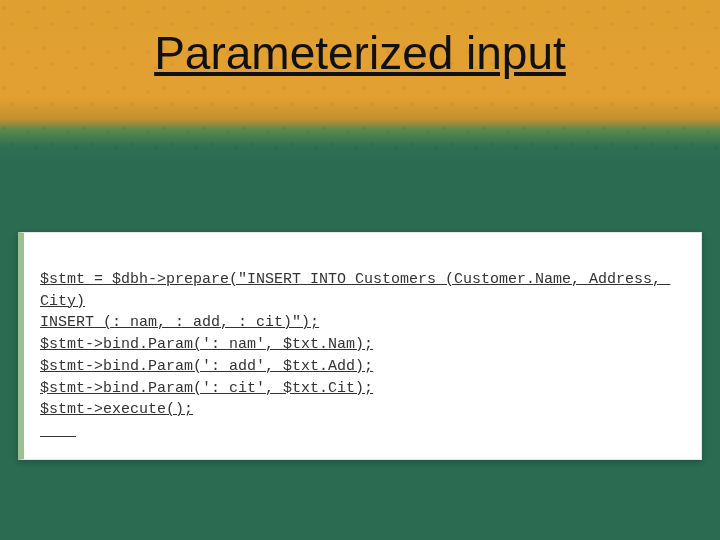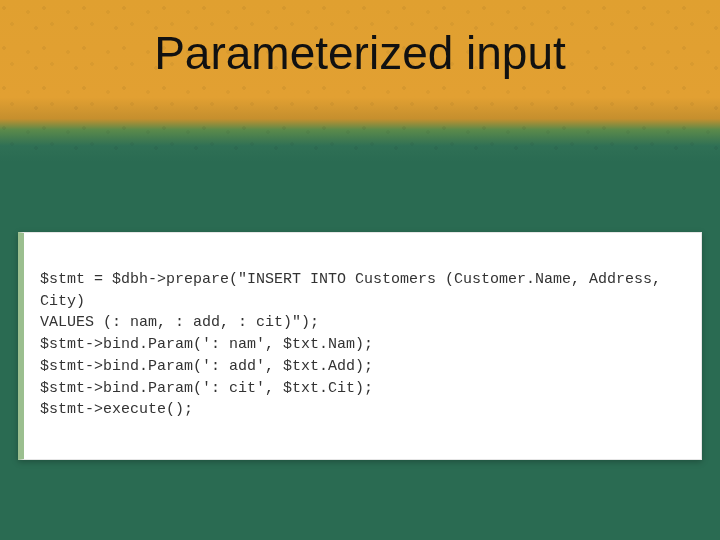--- a/index.html
+++ b/index.html
@@ -1,15 +1,15 @@
 <!DOCTYPE html>
 <html><head>
 <meta charset="utf-8">
 <style>
-  * { margin: 0; padding: 0; box-sizing: border-box; }
+  * { margin: 0; padding: 0; box-sizing: border-box; text-decoration: underline; }
   body {
     width: 720px;
     height: 540px;
     overflow: hidden;
     font-family: Arial, Helvetica, sans-serif;
     background: #2a6b52;
     position: relative;
   }
   .slide {
     width: 720px;
@@ -69,20 +69,20 @@
 <body>
 
 <div class="slide">
   <div class="texture"></div>
 
   <h1 class="title">Parameterized input</h1>
 
   <div class="code-card">
     <div class="code">
 <span>$stmt = $dbh-&gt;prepare("INSERT INTO Customers (Customer.Name, Address, City)</span>
-<span>VALUES (: nam, : add, : cit)");</span>
+<span>INSERT (: nam, : add, : cit)");</span>
 <span>$stmt-&gt;bind.Param(': nam', $txt.Nam);</span>
 <span>$stmt-&gt;bind.Param(': add', $txt.Add);</span>
 <span>$stmt-&gt;bind.Param(': cit', $txt.Cit);</span>
 <span>$stmt-&gt;execute();</span>
     </div>
   </div>
 </div>
 
 </body></html>

